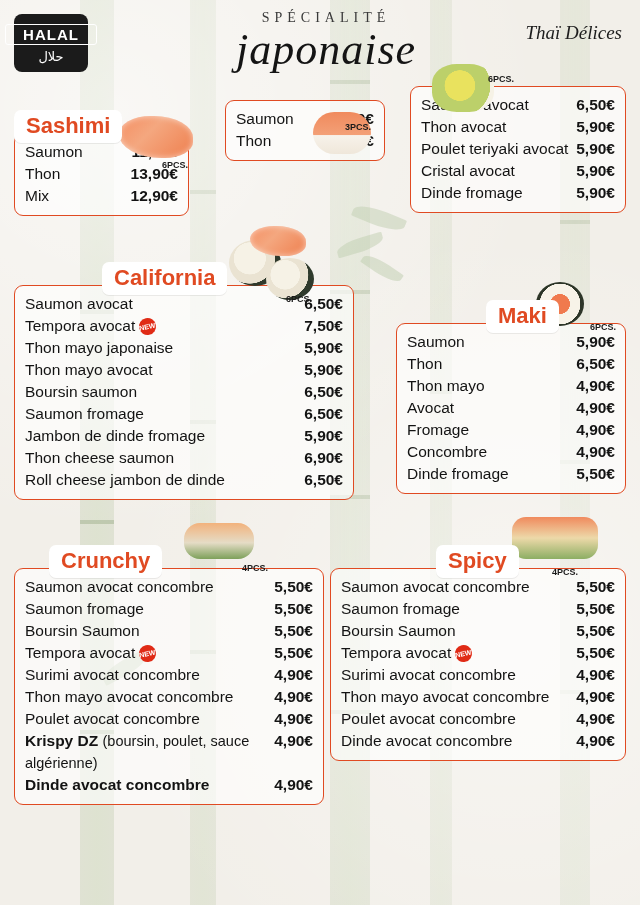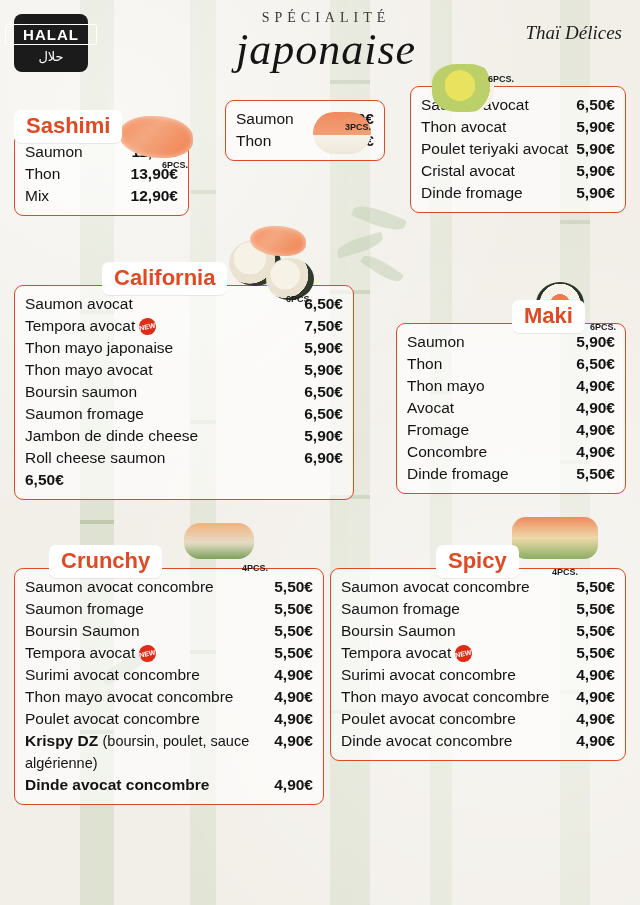--- a/index.html
+++ b/index.html
@@ -273,37 +273,38 @@
       </div>
     <div class="row">
         <span class="nm">Boursin saumon</span>
         <span class="pr">6,50€</span>
       </div>
     <div class="row">
         <span class="nm">Saumon fromage</span>
         <span class="pr">6,50€</span>
       </div>
     <div class="row">
-        <span class="nm">Jambon de dinde cheese</span>
-        <span class="pr">5,90€</span>
-      </div>
-    <div class="row">
-        <span class="nm">Roll cheese saumon</span>
+        <span class="nm">Jambon de dinde fromage</span>
+        <span class="pr">5,90€</span>
+      </div>
+    <div class="row">
+        <span class="nm">Thon cheese saumon</span>
         <span class="pr">6,90€</span>
       </div>
     <div class="row">
+        <span class="nm">Roll cheese jambon de dinde</span>
         <span class="pr">6,50€</span>
       </div>
   </div>
 </div>
 
 <div class="block" id="sec-maki">
   <div class="food maki" style="left:140px;top:-18px;width:48px;height:44px;"></div>
   <div class="pcs" style="left:194px;top:22px;">6PCS.</div>
-  <div class="tag" style="margin-left:116px;">Maki</div>
+  <div class="tag" style="margin-left:90px;">Maki</div>
   <div class="panel">
     <div class="row">
         <span class="nm">Saumon</span>
         <span class="pr">5,90€</span>
       </div>
     <div class="row">
         <span class="nm">Thon</span>
         <span class="pr">6,50€</span>
       </div>
     <div class="row">

